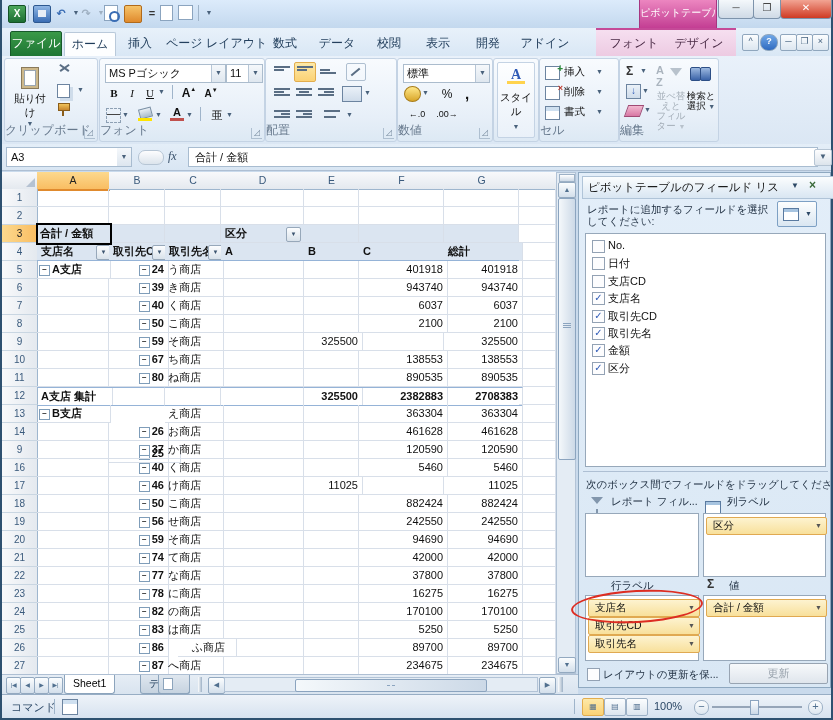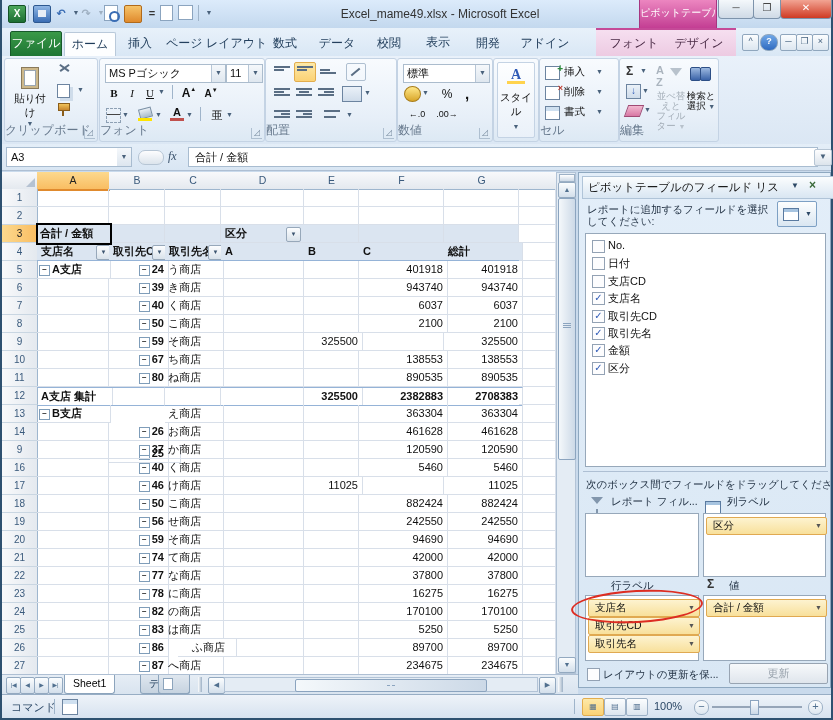--- a/index.html
+++ b/index.html
@@ -115,38 +115,37 @@
   <div class="abs qat-ico" style="left:91px;font-size:7px;color:#9fb0c2">▼</div>
   <div class="abs qat-ico" style="left:102px;background:#fff;border:1px solid #8ba4bf;width:12px;height:14px">
       <span style="position:absolute;right:-3px;bottom:-2px;width:7px;height:7px;border:2px solid #3a6db4;border-radius:50%"></span>
     </div>
   <div class="abs qat-ico" style="left:122px;background:linear-gradient(#f6c46a,#e08a2d);border:1px solid #b06a1c;border-radius:2px"></div>
   <div class="abs qat-ico" style="left:142px;font-weight:bold;color:#333">=</div>
   <div class="abs qat-ico" style="left:158px;background:#fff;border:1px solid #8ba4bf;width:11px;height:14px"></div>
   <div class="abs qat-ico" style="left:176px;background:#fff;border:1px solid #8ba4bf;width:13px;height:13px"></div>
   <div class="abs sep-v" style="left:196px"></div>
   <div class="abs qat-ico" style="left:199px;font-size:7px;color:#4a627c">▼</div>
-  <div class="abs" id="title-text">Excel_mame49.xlsx  -  Microsoft Excel</div>
   <div class="abs" id="ctx-block">ピボットテーブル ツール</div>
   <div class="abs winbtn" style="left:716px;width:34px">─</div>
   <div class="abs winbtn" style="left:751px;width:26px">❐</div>
   <div class="abs winbtn close" style="left:778px;width:50px">✕</div>
 </div>
 
 <div class="abs" id="tabrow">
   <div class="abs" id="ctx-tab-bg"></div>
   <div id="tabs">
       <div class="abs tab file" style="position: absolute; left: 8px; width: 50px;">ファイル</div>
       <div class="abs tab active" style="position: absolute; left: 62px; width: 50px;">ホーム</div>
       <div class="abs tab" style="position: absolute; left: 116px; width: 44px;">挿入</div>
       <div class="abs tab" style="position: absolute; left: 164px; width: 90px;">ページ レイアウト</div>
       <div class="abs tab" style="position: absolute; left: 260px; width: 46px;">数式</div>
       <div class="abs tab" style="position: absolute; left: 310px; width: 50px;">データ</div>
       <div class="abs tab" style="position: absolute; left: 364px; width: 46px;">校閲</div>
-      <div class="abs tab" style="position: absolute; left: 414px; width: 44px; font-family: Liberation Mono, monospace;">表示</div>
+      <div class="abs tab" style="position: absolute; left: 414px; width: 44px;">表示</div>
       <div class="abs tab" style="position: absolute; left: 462px; width: 48px;">開発</div>
       <div class="abs tab" style="position: absolute; left: 514px; width: 58px;">アドイン</div>
       <div class="abs tab ctx" style="position: absolute; left: 600px; width: 64px;">フォント</div>
       <div class="abs tab ctx" style="position: absolute; left: 668px; width: 58px;">デザイン</div>
     </div>
   <div class="abs mini-btn" style="left:740px;width:15px">^</div>
   <div class="abs mini-btn" style="left:758px;width:16px" id="help-btn">?</div>
   <div class="abs mini-btn" style="left:778px;width:15px">─</div>
   <div class="abs mini-btn" style="left:794px;width:15px">❐</div>
   <div class="abs mini-btn" style="left:810px;width:15px">×</div>

